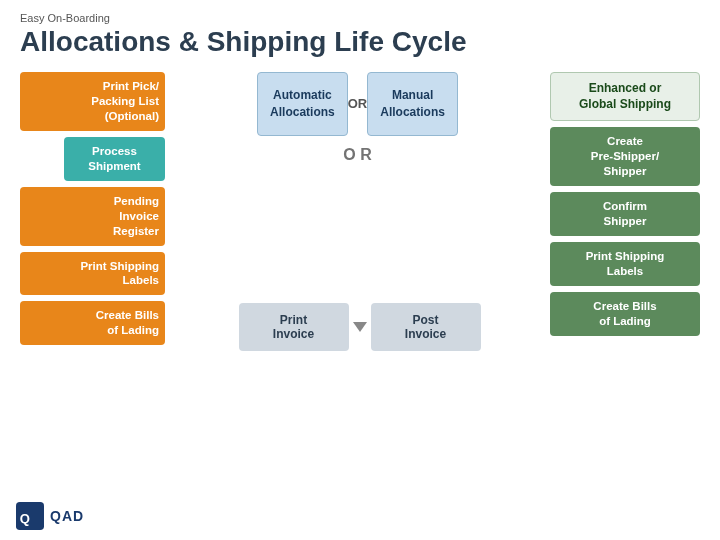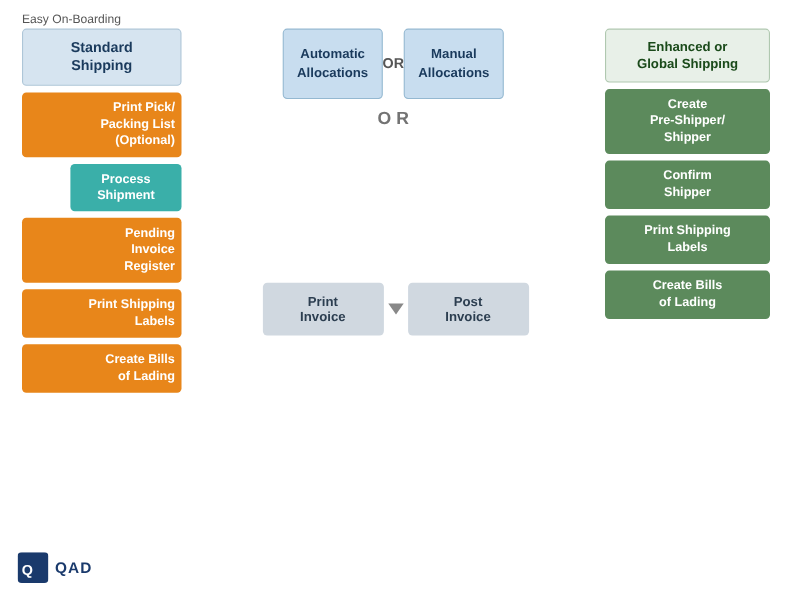--- a/index.html
+++ b/index.html
@@ -207,25 +207,25 @@
       height: 410px;
       gap: 8px;
     }
 
   </style>
 </head>
 <body>
 
 <div class="page">
   <div class="top-label">Easy On-Boarding</div>
+  <div class="main-title">Allocations &amp; Shipping Life Cycle</div>
 
   <div class="content-row">
 
     <div class="col-standard">
-      <div class="box-standard-header">Standard<br>Shipping</div>
 
       <div class="box-orange">Print Pick/<br>Packing List<br>(Optional)</div>
 
       <div class="box-teal">Process<br>Shipment</div>
 
       <div class="box-orange">Pending<br>Invoice<br>Register</div>
 
       <div class="box-orange">Print Shipping<br>Labels</div>
 
       <div class="box-orange">Create Bills<br>of Lading</div>

